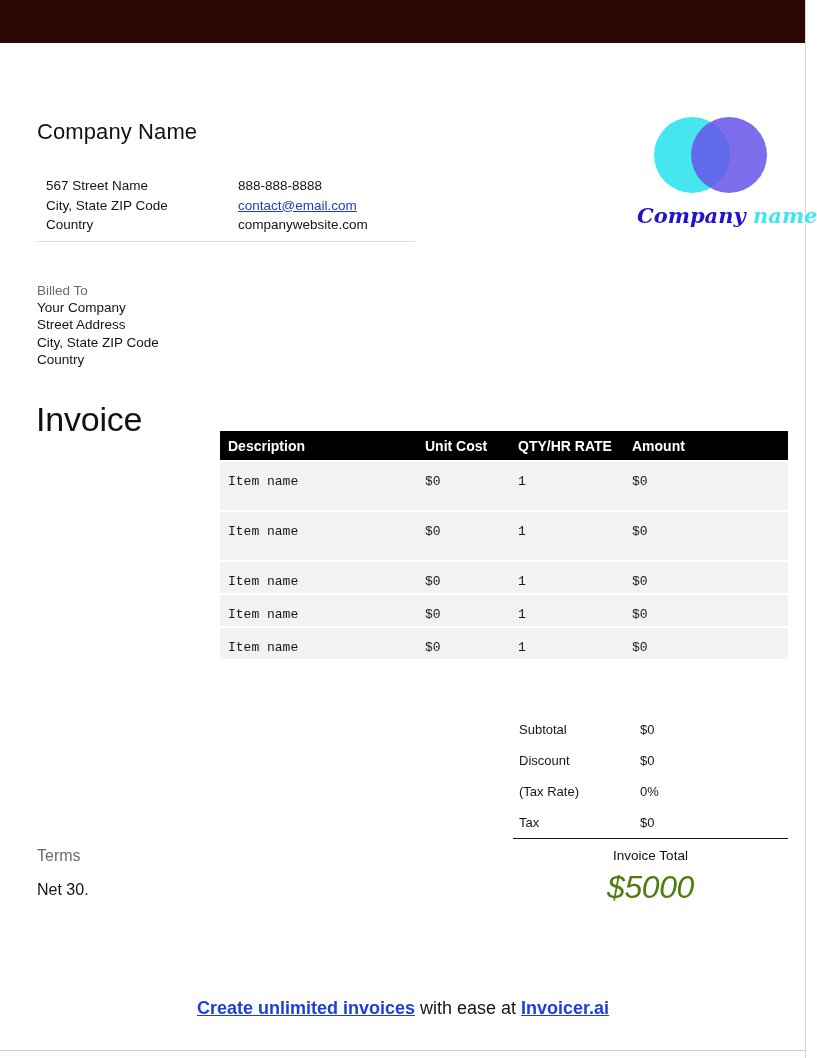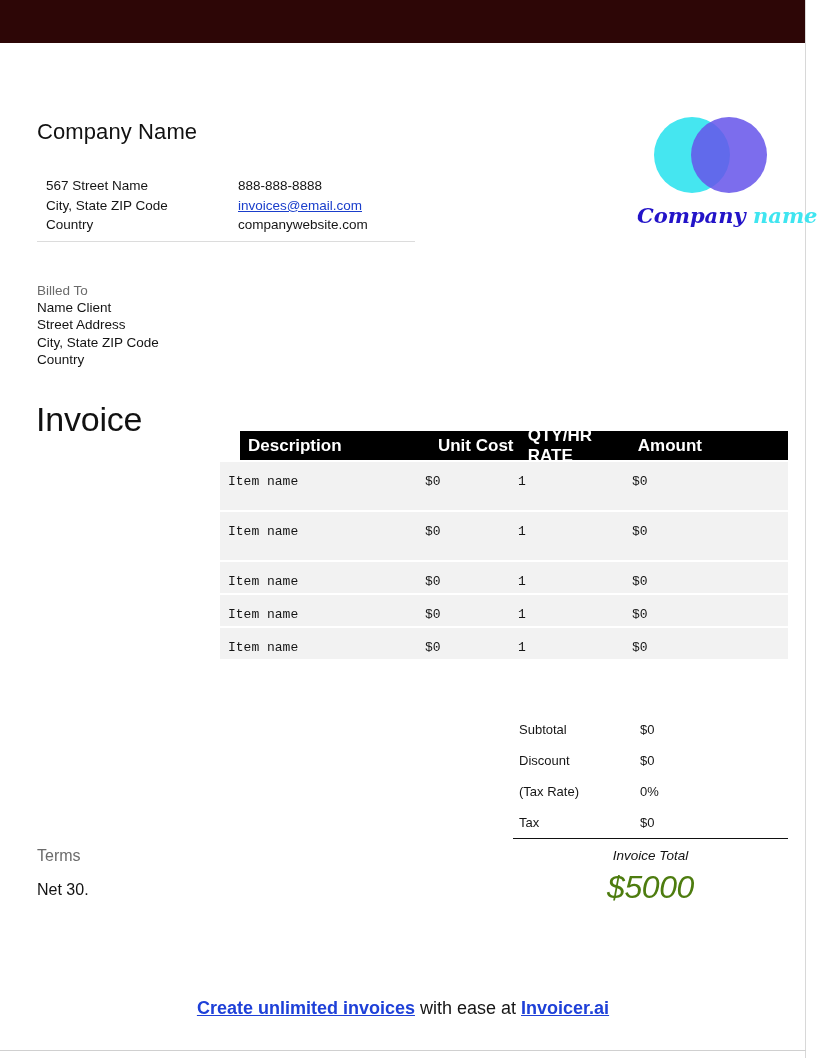--- a/index.html
+++ b/index.html
@@ -144,23 +144,22 @@
     left: 220px;
     top: 431px;
     width: 568px;
   }
   .thead {
     display: flex;
     background: #000000;
     height: 29px;
     align-items: center;
     color: #ffffff;
-    font-size: 17px;
+    font-size: 14px;
     font-weight: bold;
-    margin-left: 20px;
   }
   .trow {
     display: flex;
     background: #f2f2f2;
     color: #161616;
     font-size: 13px;
     margin-top: 2px;
   }
   .trow.tall { height: 48px; }
   .trow.short { height: 31px; }
@@ -201,21 +200,20 @@
     position: absolute;
     left: 513px;
     top: 848px;
     width: 275px;
     text-align: center;
   }
   .grand .gl {
     font-size: 13.5px;
     color: #121212;
     display: block;
-    font-style: italic;
   }
   .grand .gv {
     font-size: 32px;
     color: #4d7c0f;
     display: block;
     margin-top: 6px;
     letter-spacing: -.4px;
     font-style: italic;
   }
 
@@ -258,39 +256,39 @@
   <div class="company-name">Company Name</div>
 
   <div class="contact-block">
     <div class="contact-col addr">
       <div>567 Street Name</div>
       <div>City, State ZIP Code</div>
       <div>Country</div>
     </div>
     <div class="contact-col">
       <div>888-888-8888</div>
-      <div><a class="email" href="#">invoices@email.com</a></div>
+      <div><a class="email" href="#">contact@email.com</a></div>
       <div>companywebsite.com</div>
     </div>
   </div>
   <div class="contact-divider"></div>
 
   <div class="logo">
     <svg width="150" height="90" viewBox="0 0 150 90">
       <circle cx="55" cy="40" r="38" fill="#45e6f0"></circle>
       <circle cx="92" cy="40" r="38" fill="#6655ea" fill-opacity="0.86"></circle>
     </svg>
     <div class="logo-script">
       <span class="w1">Company</span><span>&nbsp;</span><span class="w2">name</span>
     </div>
   </div>
 
   <div class="billed">
     <div class="lbl">Billed To</div>
-    <div>Name Client</div>
+    <div>Your Company</div>
     <div>Street Address</div>
     <div>City, State ZIP Code</div>
     <div>Country</div>
   </div>
 
   <div class="invoice-title">Invoice</div>
 
 
   <div class="table">
     <div class="thead">

